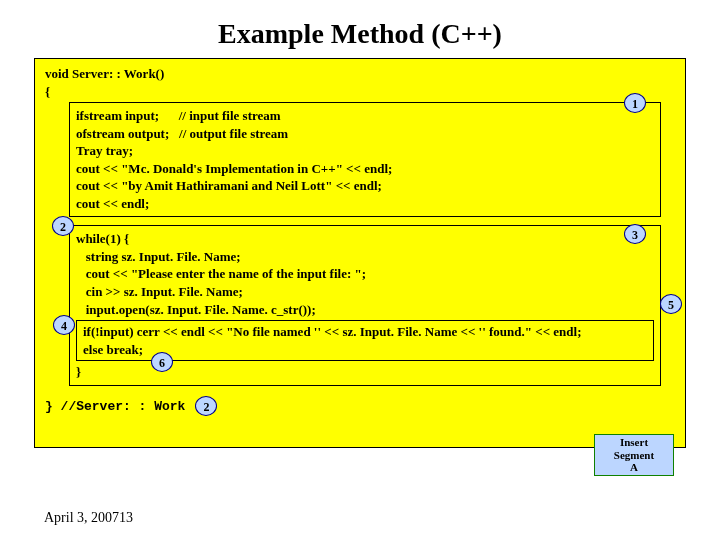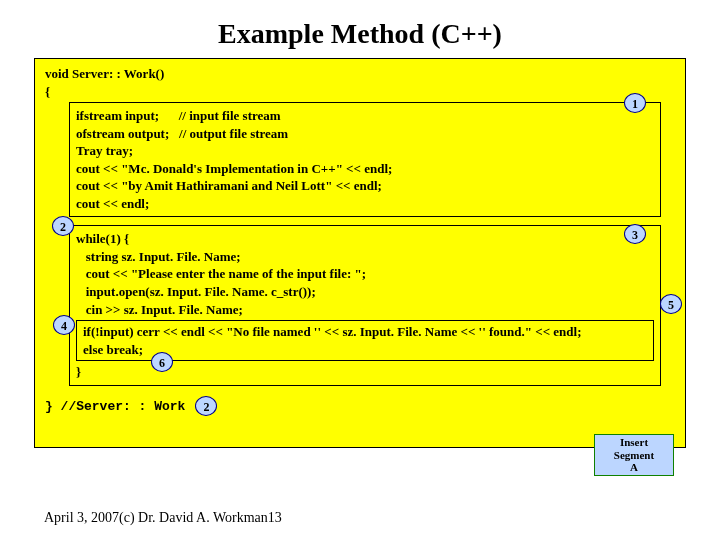--- a/index.html
+++ b/index.html
@@ -104,22 +104,22 @@
     <p class="codeline">cout &lt;&lt; endl;</p>
   </div>
 
   <div class="blockframe" style="margin-top:8px;">
     <div class="bubble" style="top:-10px; left:-18px;">2</div>
     <div class="bubble" style="top:-2px; right:14px;">3</div>
     <div class="bubble" style="top:68px; right:-22px;">5</div>
     <p class="codeline">while(1) {</p>
     <p class="codeline">   string sz. Input. File. Name;</p>
     <p class="codeline">   cout &lt;&lt; "Please enter the name of the input file: ";</p>
+    <p class="codeline">   cin &gt;&gt; sz. Input. File. Name;</p>
     <p class="codeline">   input.open(sz. Input. File. Name. c_str());</p>
-    <p class="codeline">   cin &gt;&gt; sz. Input. File. Name;</p>
 
     <div class="innerframe" style="position:relative;">
       <div class="bubble" style="top:-6px; left:-24px;">4</div>
       <div class="bubble" style="bottom:-12px; left:74px;">6</div>
       <p class="codeline">if(!input) cerr &lt;&lt; endl &lt;&lt; "No file named '' &lt;&lt; sz. Input. File. Name &lt;&lt; '' found." &lt;&lt; endl;
 else break;</p>
     </div>
 
     <p class="codeline">}</p>
   </div>
@@ -132,15 +132,14 @@
 </div>
 
 <div class="segbtn">
   <span style="white-space:pre-line;">Insert
 Segment
 A</span>
 </div>
 
 <div class="footer">
   <span>April 3, 2007</span>
-  <span>(c) Dr. David A. Workman</span>
   <span>13</span>
 </div>
 
 </body></html>

